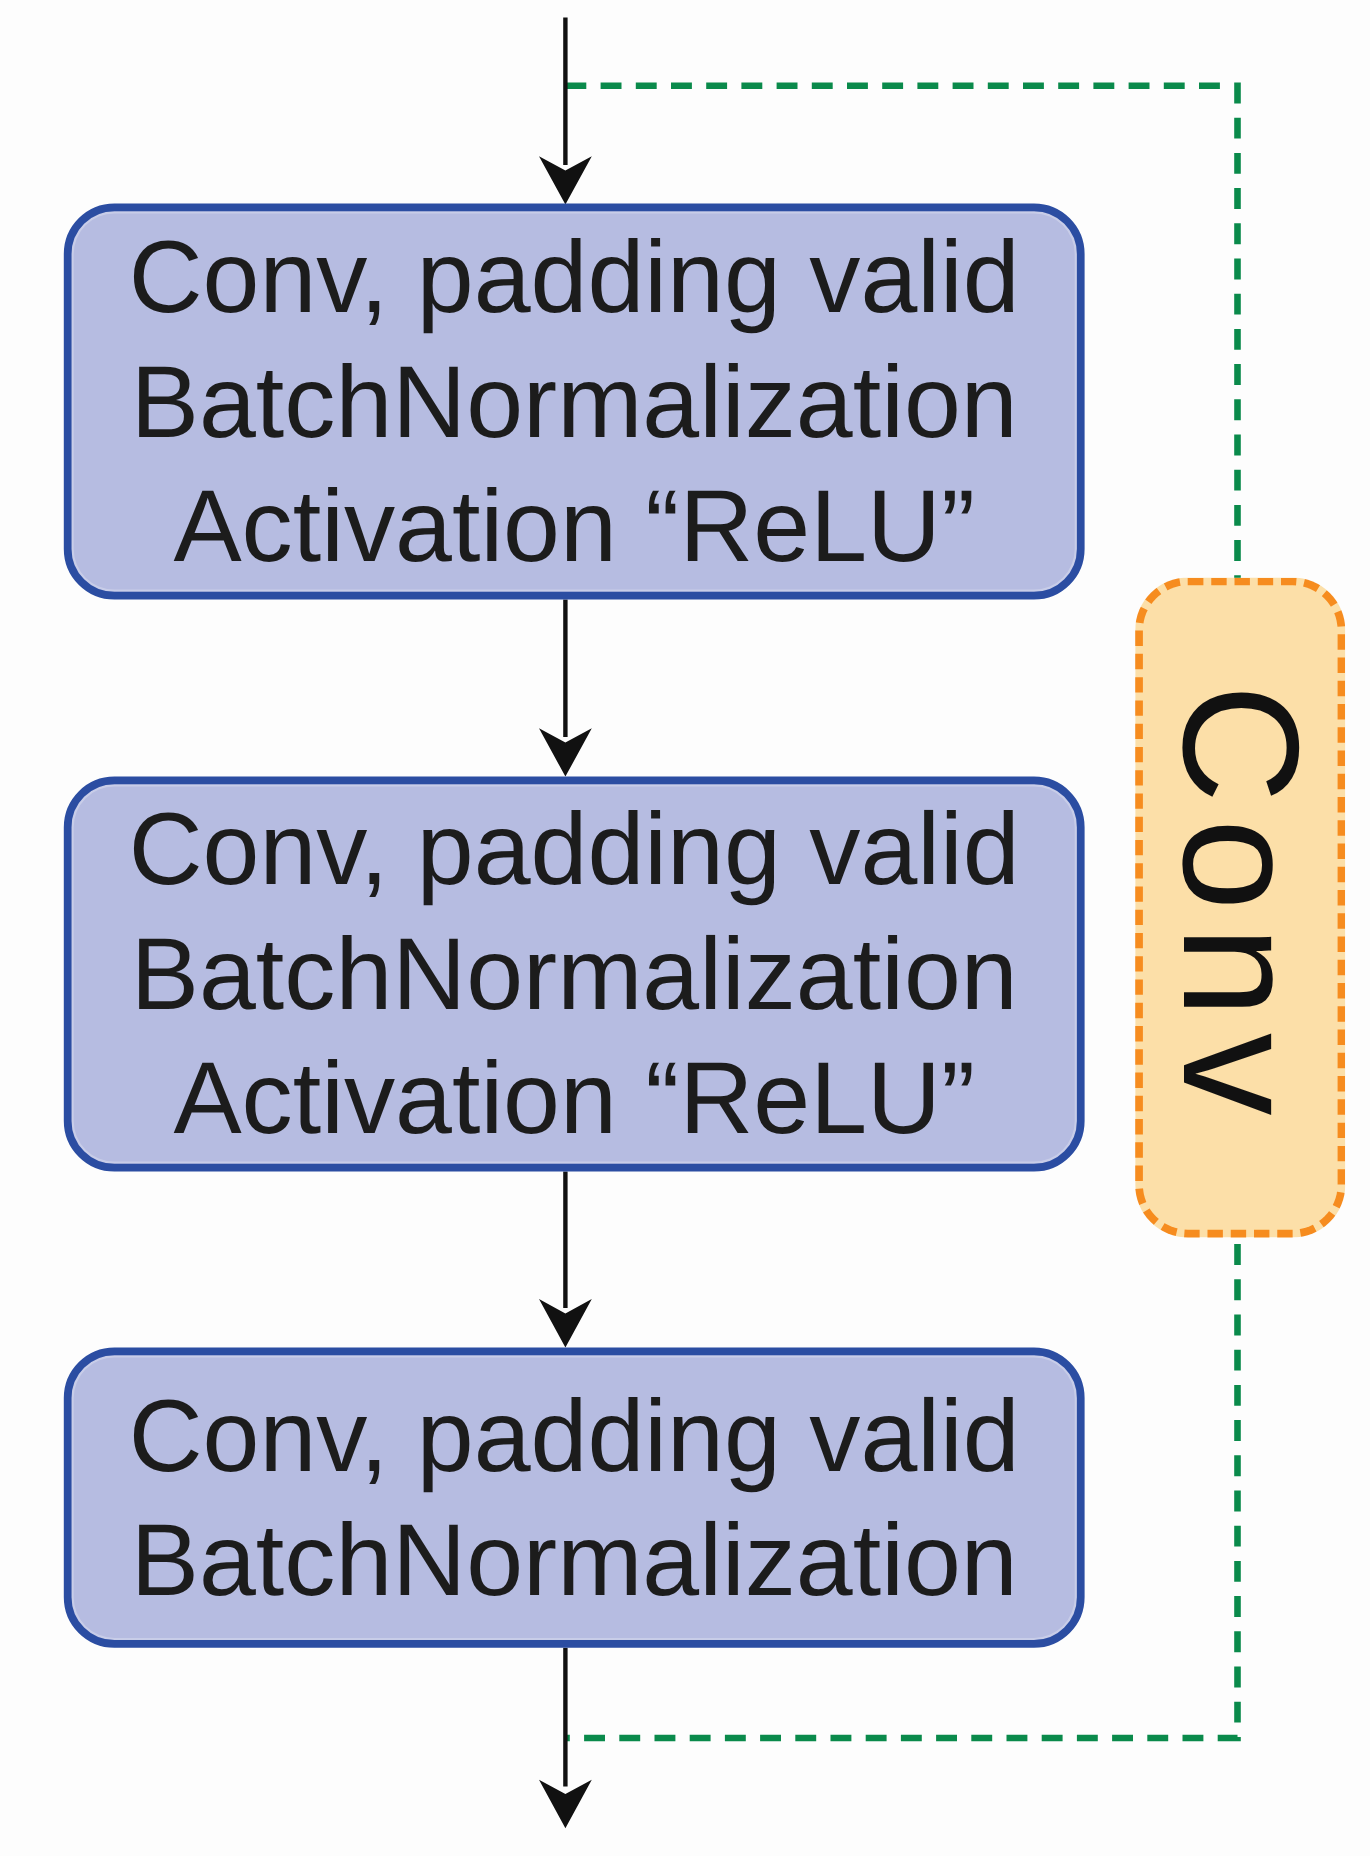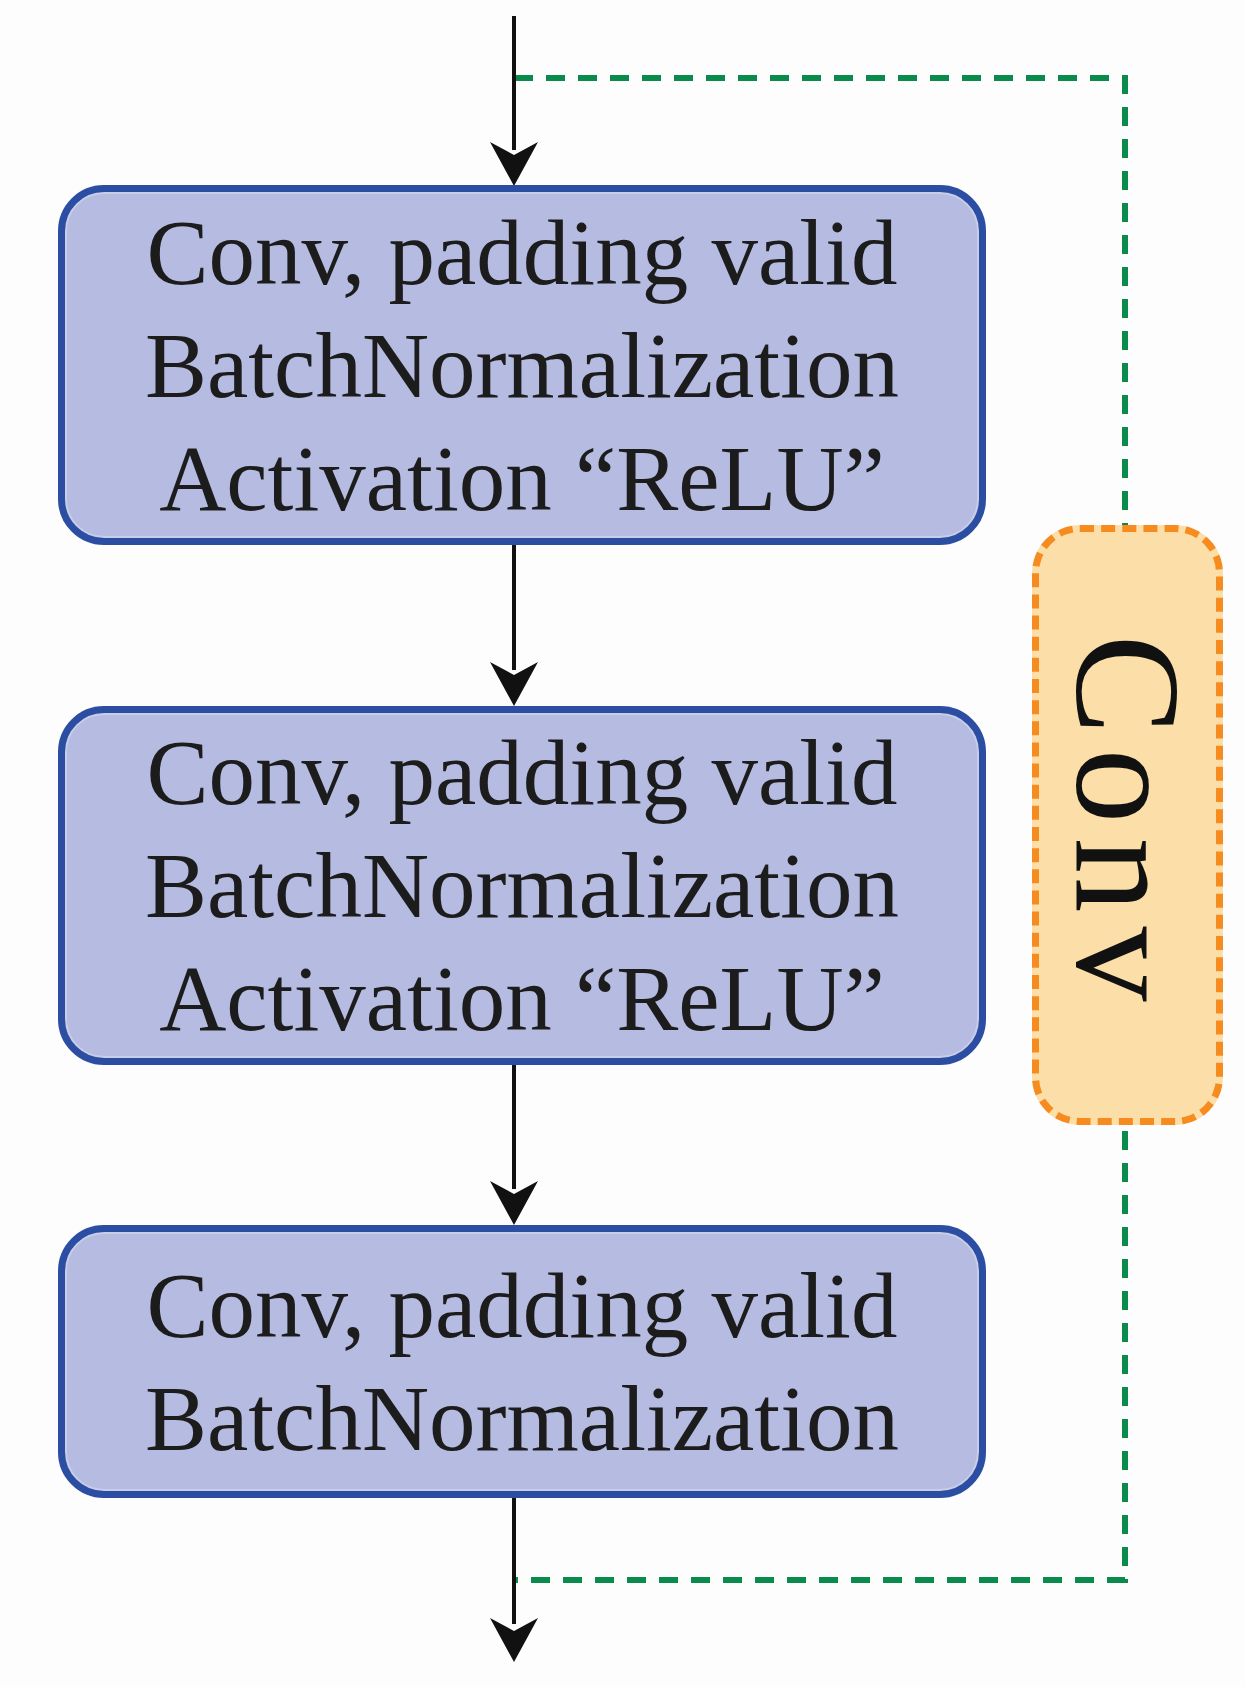--- a/index.html
+++ b/index.html
@@ -13,21 +13,21 @@
     --text: #1c1c1c;
   }
   * { margin: 0; padding: 0; box-sizing: border-box; }
   html, body { background: var(--background); }
   .canvas {
     position: relative;
     width: 1245px;
     height: 1687px;
     background: var(--background);
     overflow: hidden;
-    font-family: Liberation Serif, serif;
+    font-family: Liberation Sans, sans-serif;
   }
   .wires {
     position: absolute;
     left: 0; top: 0;
     width: 1245px; height: 1687px;
     z-index: 1;
   }
   .flow-line { stroke: var(--arrow); stroke-width: 4; fill: none; }
   .flow-head { fill: var(--arrow); stroke: none; }
   .skip { stroke: var(--skip-line); stroke-width: 6; fill: none; stroke-dasharray: 19 13; }

